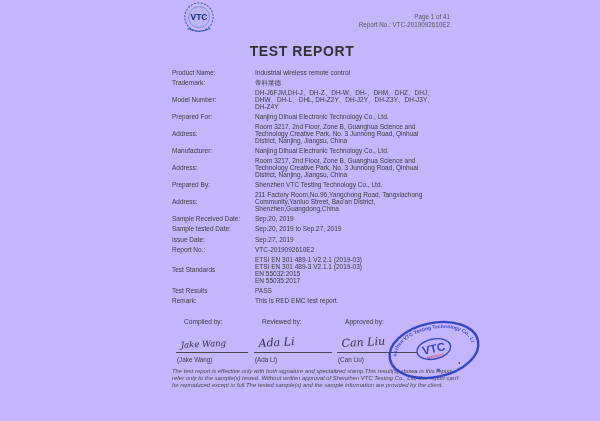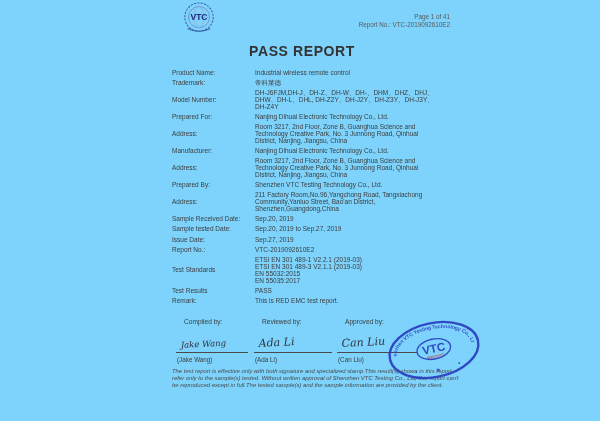--- a/index.html
+++ b/index.html
@@ -1,17 +1,17 @@
 <!DOCTYPE html>
 <html><head>
 <meta charset="utf-8">
 <style>
   html,body{margin:0;padding:0;background:#ffffff;}
   .page{
-    position:relative;width:600px;height:421px;background:#7dd3fc;overflow:hidden;
+    position:relative;width:600px;height:421px;background:#c4b5fd;overflow:hidden;
     font-family:"Liberation Sans", sans-serif;color:#3d3d3d;
   }
   
   .logo{position:absolute;left:179px;top:2px;width:40px;height:34px;}
   .page-meta{
     position:absolute;right:150px;top:13px;text-align:right;
     font-size:6.3px;line-height:7.6px;color:#5a5a5a;
   }
   .doc-title{
     position:absolute;left:152px;top:43px;width:300px;text-align:center;
@@ -60,21 +60,21 @@
     <line x1="11" y1="22" x2="29" y2="22" stroke="#aebfe0" stroke-width="0.6"></line>
     <text x="20" y="19.5" text-anchor="middle" font-size="9" font-weight="bold" font-family="Liberation Sans, sans-serif" fill="#1b2d7d">VTC</text>
     <path d="M 8,28 Q 20,34 32,28" fill="none" stroke="#3a5fa8" stroke-width="1.2"></path>
   </svg>
 
   <div class="page-meta">
     <div>Page 1 of 41</div>
     <div>Report No.: VTC-2019092610E2</div>
   </div>
 
-  <div class="doc-title">PASS REPORT</div>
+  <div class="doc-title">TEST REPORT</div>
 
   <div class="info-table" id="info-table">
       <div class="row">
         <div class="cell-label">Product Name:</div>
         <div class="cell-value">Industrial wireless remote control</div>
       </div>
       <div class="row">
         <div class="cell-label">Trademark:</div>
         <div class="cell-value">帝科莱德</div>
       </div>

